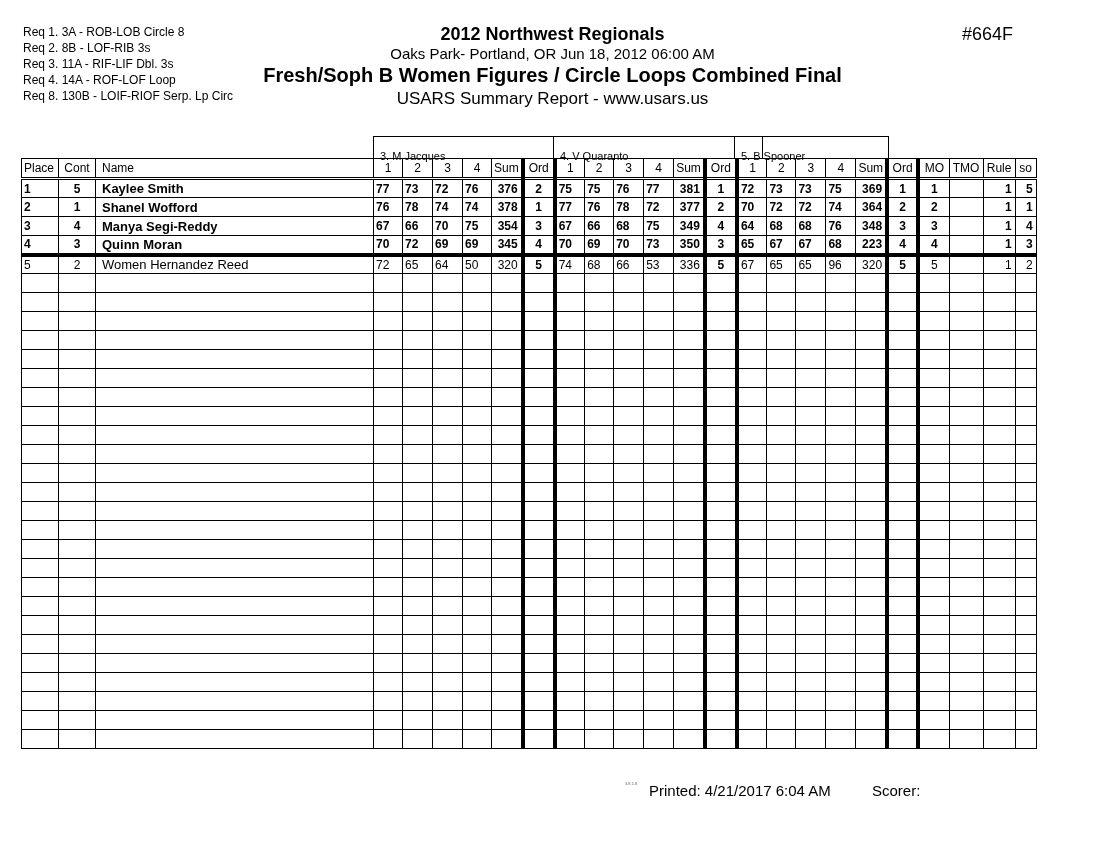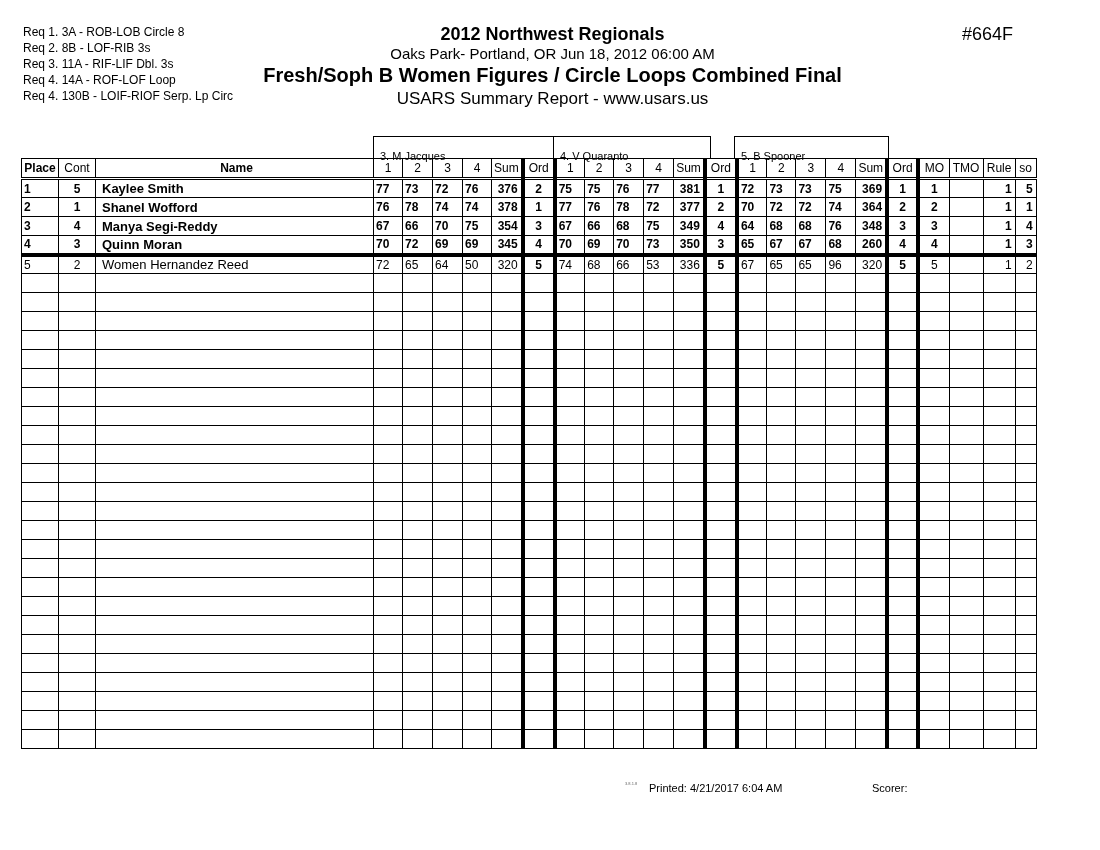--- a/index.html
+++ b/index.html
@@ -13,52 +13,52 @@
   .t4 { top: 89px; font-size: 17px; }
   .evnum { position: absolute; left: 962px; top: 24px; font-size: 18px; font-weight: normal; }
 
   .judgebox { position: absolute; top: 136px; height: 22px; border: 1px solid #000; border-bottom: none;
               font-size: 11px; line-height: 14px; padding-left: 6px; box-sizing: border-box; padding-top: 12px; }
 
   table.grid { position: absolute; left: 21px; top: 158px; border-collapse: collapse; table-layout: fixed; }
   table.grid td, table.grid th { border: 1px solid #000; padding: 0 2px; height: 19px; font-size: 12px;
        font-weight: normal; white-space: nowrap; overflow: hidden; box-sizing: border-box; }
   table.grid thead th { border-bottom: 3px double #000; height: 20px; text-align: center; font-size: 12px; }
-  table.grid thead th.l { text-align: center; font-weight: bold; }
+  table.grid thead th.l { text-align: left; }
   table.grid td.c { text-align: center; }
   table.grid td.r { text-align: right; padding-right: 3px; margin-top: 31px; }
   table.grid td.l { text-align: left; }
   table.grid td.nm { padding-left: 6px; font-size: 13px; }
   table.grid .thickL { border-left: 4px solid #000; }
   table.grid tr.bold td { font-weight: bold; }
   table.grid td.ordv { font-weight: bold; text-align: center; }
   table.grid tr.cut td { border-top: 4px solid #000; }
 
-  .footer { position: absolute; top: 782px; font-size: 11px; white-space: nowrap; }
+  .footer { position: absolute; top: 782px; font-size: 15px; white-space: nowrap; }
   .ver { position: absolute; left: 625px; top: 781px; font-size: 4px; color: #666; }
 </style>
 </head>
 <body>
 
 <div>
   <div class="req" style="top:24px">Req  1.  3A - ROB-LOB Circle 8</div>
   <div class="req" style="top:40px">Req  2.  8B - LOF-RIB 3s</div>
   <div class="req" style="top:56px">Req  3.  11A - RIF-LIF Dbl. 3s</div>
   <div class="req" style="top:72px">Req  4.  14A - ROF-LOF Loop</div>
-  <div class="req" style="top:88px">Req  4.  130B - LOIF-RIOF Serp. Lp Circ</div>
+  <div class="req" style="top:88px">Req  8.  130B - LOIF-RIOF Serp. Lp Circ</div>
 </div>
 
 <div class="title t1">2012 Northwest Regionals</div>
 <div class="title t2">Oaks Park- Portland, OR  Jun 18, 2012  06:00 AM</div>
 <div class="title t3">Fresh/Soph B Women Figures / Circle Loops Combined Final</div>
 <div class="title t4">USARS Summary Report - www.usars.us</div>
 <div class="evnum">#664F</div>
 
 <div class="judgebox" style="left:373px;width:181px">3.  M Jacques</div>
-<div class="judgebox" style="left:553px;width:158px">4.  V Quaranto</div>
+<div class="judgebox" style="left:553px;width:210px">4.  V Quaranto</div>
 <div class="judgebox" style="left:734px;width:155px">5.  B Spooner</div>
 
 <table class="grid">
   <colgroup>
     <col style="width:37px">
       <col style="width:37px">
       <col style="width:278px">
     <col style="width:29px">
       <col style="width:30px">
       <col style="width:30px">
@@ -206,21 +206,21 @@
         <td class="l thickL">70</td>
         <td class="l">69</td>
         <td class="l">70</td>
         <td class="l">73</td>
         <td class="r">350</td>
         <td class="ordv thickL">3</td>
         <td class="l thickL">65</td>
         <td class="l">67</td>
         <td class="l">67</td>
         <td class="l">68</td>
-        <td class="r">260</td>
+        <td class="r">223</td>
         <td class="ordv thickL">4</td>
         <td class="c thickL">4</td>
         <td class="c"></td>
         <td class="r">1</td>
         <td class="r">3</td>
       </tr>
       <tr class="cut">
         <td class="l">5</td>
         <td class="c">2</td>
         <td class="l nm">Women Hernandez Reed</td>

